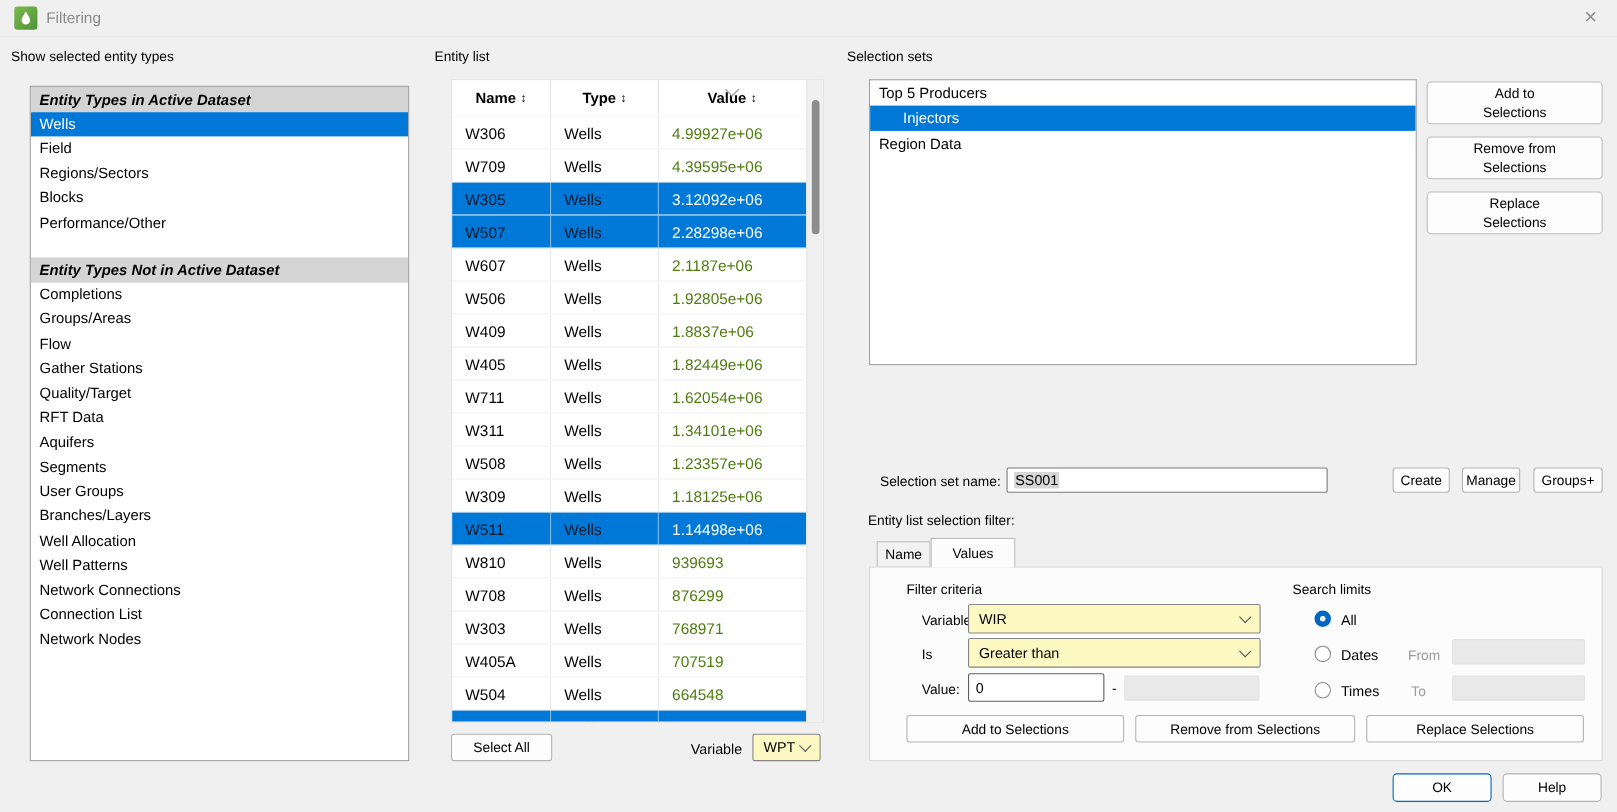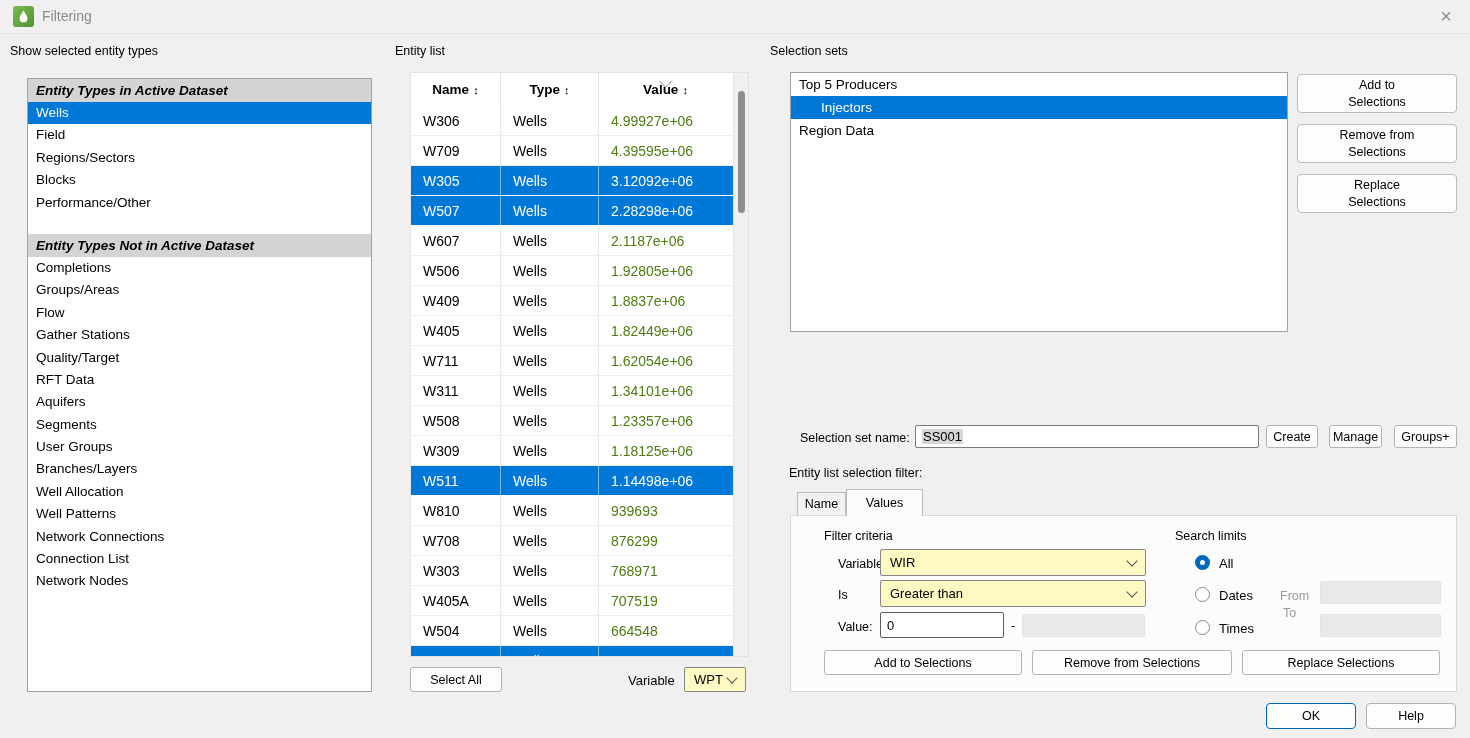--- a/index.html
+++ b/index.html
@@ -55,21 +55,21 @@
   .sort { font-size:11px; margin-left:4px; font-weight:bold; }
   .vchev { position:absolute; left:250px; top:4px; width:8px; height:8px;
            border-right:1.3px solid #9a9a9a; border-bottom:1.3px solid #9a9a9a;
            transform:rotate(45deg); }
   #tbody { position:absolute; left:0; top:33px; right:15px; bottom:0; overflow:hidden; }
   .tr { display:flex; height:30px; box-sizing:border-box; border-bottom:1px solid #ededed; background:#fff; }
   .tr.sel { background:#0078d7; border-bottom-color:#fff; }
   .td { box-sizing:border-box; height:100%; display:flex; align-items:center;
         padding-left:12px; font-size:14px; border-right:1px solid #e9e9e9; }
   .td.val { color:#4d7c0f; }
-  .tr.sel .td { color:#ffffff; border-right-color:rgba(255,255,255,.5); }
+  .tr.sel .td { color:#0f172a; border-right-color:rgba(255,255,255,.5); }
   .tr.sel .td.val { color:#fff; }
   .c-name { width:90px; } .c-type { width:98px; } .c-val { width:133px; border-right:none; }
   #tscroll { position:absolute; right:0; top:0; bottom:0; width:15px; background:#f0f0f0;
              border-left:1px solid #e3e3e3; box-sizing:border-box; }
   #tthumb { position:absolute; left:4px; width:7px; top:18px; height:122px;
             background:#8d8d8d; border-radius:3.5px; }
   
   #selset-list { left:790px; top:72px; width:498px; height:260px; }
   .ss-item { height:23px; line-height:23px; padding-left:8px; font-size:13.5px; }
   .ss-item.sel { background:#0078d7; color:#fff;padding-left:30px; }
@@ -274,21 +274,21 @@
     </button>
     <button class="side-btn">
       <span>Remove from Selections</span>
     </button>
     <button class="side-btn">
       <span>Replace Selections</span>
     </button>
   </div>
 
 <div class="lbl" style="left:800px; top:431px;">Selection set name:</div>
-<div class="inp" style="left:915px; top:425px; width:344px; height:23px;">
+<div class="inp" style="left:915px; top:425px; width:292px; height:23px;">
   <span class="hl">SS001</span>
 </div>
 <button class="btn" style="left:1266px; top:425px; width:52px; height:23px;">Create</button>
 <button class="btn" style="left:1329px; top:425px; width:53px; height:23px;">Manage</button>
 <button class="btn" style="left:1394px; top:425px; width:63px; height:23px;">Groups+</button>
 
 <div class="lbl" style="left:789px; top:466px;">Entity list selection filter:</div>
 <div class="tab" id="tab-name">Name</div>
 <div class="tab active" id="tab-values">Values</div>
 <div id="filter-panel"></div>
@@ -318,21 +318,21 @@
 <div class="lbl" style="left:1219px; top:556px; font-size:13px; z-index:3;">All</div>
 <div class="radio" style="left:1195px; top:587px; z-index:3;"></div>
 <div class="lbl" style="left:1219px; top:588px; font-size:13px; z-index:3;">Dates</div>
 <div class="radio" style="left:1195px; top:620px; z-index:3;"></div>
 <div class="lbl" style="left:1219px; top:621px; font-size:13px; z-index:3;">Times</div>
 
 <div class="lbl gray" style="left:1280px; top:589px; z-index:3;">From</div>
 <div class="inp disabled" style="left:1320px; top:581px; width:121px; height:23px; z-index:3;">
   <span></span>
 </div>
-<div class="lbl gray" style="left:1283px; top:606px; z-index:3;text-align:right;">To</div>
+<div class="lbl gray" style="left:1283px; top:622px; z-index:3;text-align:right;">To</div>
 <div class="inp disabled" style="left:1320px; top:614px; width:121px; height:23px; z-index:3;">
   <span></span>
 </div>
 
 <button class="btn" style="left:824px; top:650px; width:198px; height:25px; z-index:3;">Add to Selections</button>
 <button class="btn" style="left:1032px; top:650px; width:200px; height:25px; z-index:3;">Remove from Selections</button>
 <button class="btn" style="left:1242px; top:650px; width:198px; height:25px; z-index:3;">Replace Selections</button>
 
 <button class="btn" id="ok-btn">OK</button>
 <button class="btn" id="help-btn">Help</button>

